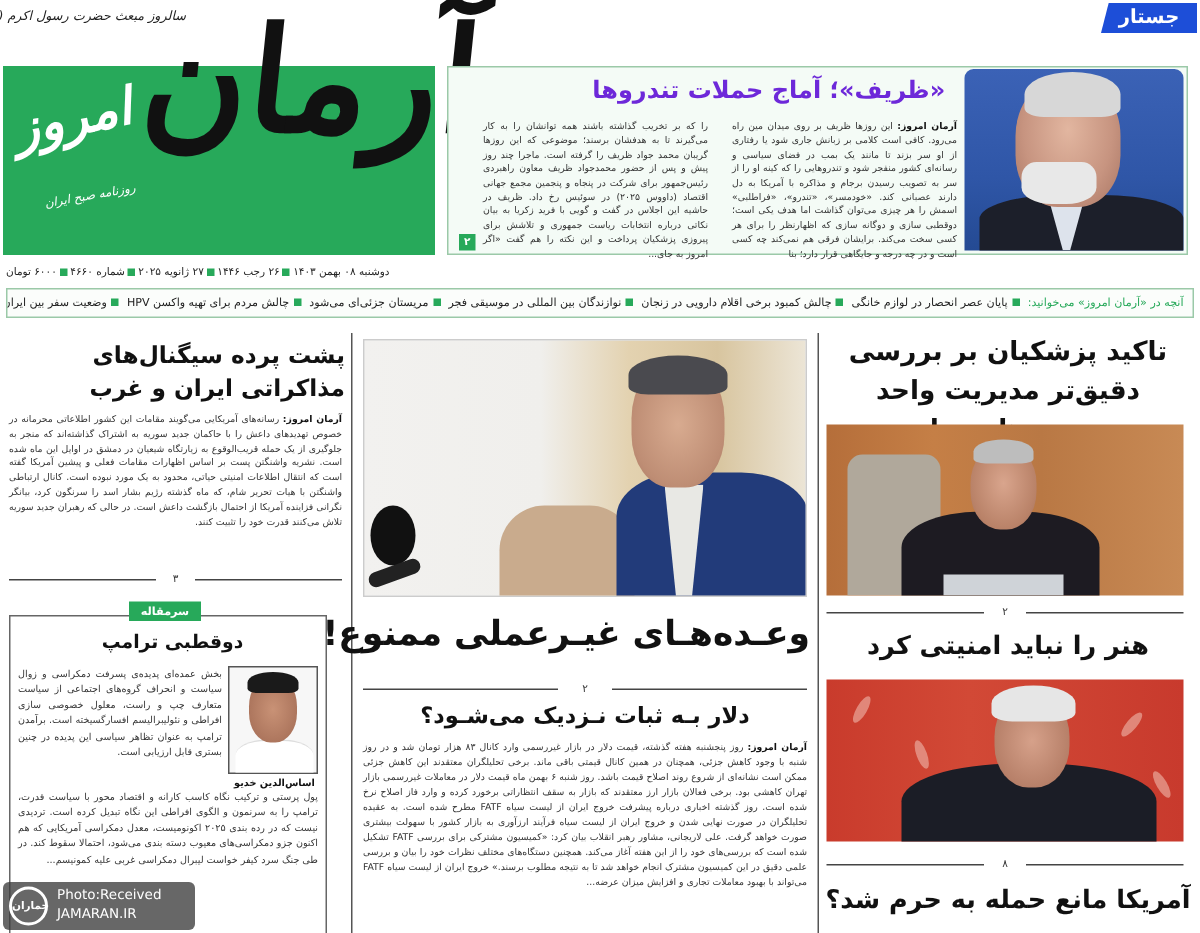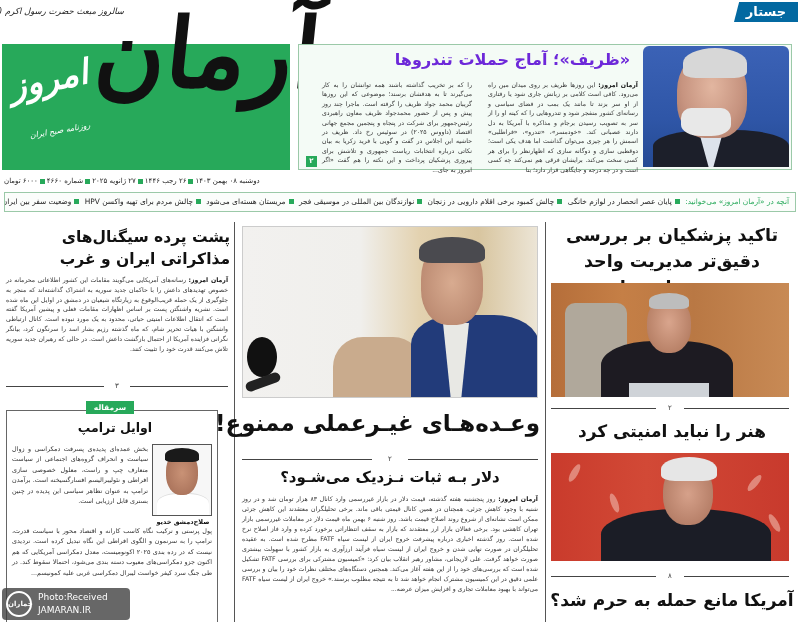--- a/index.html
+++ b/index.html
@@ -10,21 +10,21 @@
 
   
   .tagline { left: 4px; top: 6px; width: 120px; font-size: 8.5px; font-style: italic; color: #222; direction: rtl; text-align: left; white-space: nowrap; }
   .green-band { left: 2px; top: 44px; width: 288px; height: 126px; background: #27a95a; }
   .logo-small { left: 10px; top: 62px; width: 78px; color: #fff; font-family: "DejaVu Serif", serif; font-style: italic; font-weight: bold; font-size: 34px; line-height: 1; transform: rotate(-12deg); text-align: center; }
   .logo-sub { left: 20px; top: 126px; width: 80px; color: #fff; font-size: 8px; font-style: italic; text-align: center; transform: rotate(-10deg); }
   .logo-main { left: 96px; top: 6px; width: 220px; height: 170px; color: #111; font-family: "DejaVu Serif", serif; font-weight: bold; font-size: 96px; line-height: 1; text-align: center; letter-spacing: -6px; transform: skewX(-6deg); }
   .date-line { left: 4px; top: 177px; width: 320px; font-size: 7px; color: #222; text-align: left; white-space: nowrap; }
   .date-line .sq { display: inline-block; width: 5px; height: 5px; background: #27a95a; margin: 0 2px; vertical-align: middle; }
 
-  .jostar { left: 734px; top: 2px; width: 64px; height: 20px; background: #0369a1; clip-path: polygon(8% 0, 100% 0, 100% 100%, 0 100%); color: #fff; font-weight: bold; font-size: 13px; text-align: center; line-height: 20px; }
+  .jostar { left: 734px; top: 2px; width: 64px; height: 20px; background: #1d4ed8; clip-path: polygon(8% 0, 100% 0, 100% 100%, 0 100%); color: #fff; font-weight: bold; font-size: 13px; text-align: center; line-height: 20px; }
 
   
   .lead-box { left: 298px; top: 44px; width: 494px; height: 126px; border: 1px solid #9bc9a8; background: #f4fbf6; }
   .lead-title { left: 380px; top: 50px; width: 265px; font-size: 16px; font-weight: bold; text-align: center; color: #6d28d9; white-space: nowrap; }
   .lead-col { top: 80px; width: 150px; font-size: 6.2px; line-height: 9.4px; color: #333; text-align: justify; }
   .lead-col b { color: #111; }
   .lead-num { left: 306px; top: 156px; width: 11px; height: 11px; background: #27a95a; color: #fff; font-size: 7px; font-weight: bold; text-align: center; line-height: 11px; }
   .zarif-photo { left: 643px; top: 46px; width: 146px; height: 121px; background: linear-gradient(180deg, #3b62b6 0%, #2f56a7 60%, #244a93 100%); border-radius: 6px 6px 0 0; overflow: hidden; }
   .zarif-photo .head { position: absolute; left: 34px; top: 6px; width: 70px; height: 86px; background: radial-gradient(ellipse at 50% 40%, #e2b6a0 0%, #c79480 60%, #a87563 100%); border-radius: 45% 45% 40% 40%; }
   .zarif-photo .hair { position: absolute; left: 40px; top: 2px; width: 64px; height: 30px; background: #d7d7d7; border-radius: 50% 50% 20% 20%; }
@@ -123,21 +123,21 @@
   <div class="head"></div>
   <div class="hair"></div>
   <div class="beard"></div>
 </div>
 
 <div class="abs ticker">
   <span class="lead-in">آنچه در «آرمان امروز» می‌خوانید:</span>
   <span class="sq"></span><span>پایان عصر انحصار در لوازم خانگی</span>
   <span class="sq"></span><span>چالش کمبود برخی اقلام دارویی در زنجان</span>
   <span class="sq"></span><span>نوازندگان بین المللی در موسیقی فجر</span>
-  <span class="sq"></span><span>مریستان هسته‌ای می‌شود</span>
+  <span class="sq"></span><span>مریستان جزئی‌ای می‌شود</span>
   <span class="sq"></span><span>چالش مردم برای تهیه واکسن HPV</span>
   <span class="sq"></span><span>وضعیت سفر بین ایران و تاجیکستان و...</span>
 </div>
 
 <div class="abs vrule" style="left:545px; top:222px; height:400px;"></div>
 <div class="abs vrule" style="left:234px; top:222px; height:400px;"></div>
 
 <div class="abs r-head1">تاکید پزشکیان بر بررسی دقیق‌تر مدیریت واحد زنجیره‌های تولید</div>
 <div class="abs pez-photo">
   <div class="chair"></div>
@@ -179,27 +179,27 @@
 
 <div class="abs l-head1">پشت پرده سیگنال‌های مذاکراتی ایران و غرب</div>
 <div class="abs l-body">
   <b>آرمان امروز:</b>
   <span>رسانه‌های آمریکایی می‌گویند مقامات این کشور اطلاعاتی محرمانه در خصوص تهدیدهای داعش را با حاکمان جدید سوریه به اشتراک گذاشته‌اند که منجر به جلوگیری از یک حمله قریب‌الوقوع به زیارتگاه شیعیان در دمشق در اوایل این ماه شده است. نشریه واشنگتن پست بر اساس اظهارات مقامات فعلی و پیشین آمریکا گفته است که انتقال اطلاعات امنیتی حیاتی، محدود به یک مورد نبوده است. کانال ارتباطی واشنگتن با هیات تحریر شام، که ماه گذشته رژیم بشار اسد را سرنگون کرد، بیانگر نگرانی فزاینده آمریکا از احتمال بازگشت داعش است. در حالی که رهبران جدید سوریه تلاش می‌کنند قدرت خود را تثبیت کنند.</span>
 </div>
 <div class="abs sep-num" style="left:6px; top:382px; width:222px;">۳</div>
 
 <div class="abs editorial-box"></div>
 <div class="abs editorial-tag">سرمقاله</div>
-<div class="abs editorial-title">اوایل ترامپ</div>
+<div class="abs editorial-title">دوقطبی ترامپ</div>
 <div class="abs author-photo">
   <div class="body"></div>
   <div class="head"></div>
   <div class="hair"></div>
 </div>
-<div class="abs author-name">صلاح‌دمشق خدیو</div>
+<div class="abs author-name">اساس‌الدین خدیو</div>
 <div class="abs ed-body1">بخش عمده‌ای پدیده‌ی پسرفت دمکراسی و زوال سیاست و انحراف گروه‌های اجتماعی از سیاست متعارف چپ و راست، معلول خصوصی سازی افراطی و نئولیبرالیسم افسارگسیخته است. برآمدن ترامپ به عنوان تظاهر سیاسی این پدیده در چنین بستری قابل ارزیابی است.</div>
 <div class="abs ed-body2">پول پرستی و ترکیب نگاه کاسب کارانه و اقتصاد محور با سیاست قدرت، ترامپ را به سرنمون و الگوی افراطی این نگاه تبدیل کرده است. تردیدی نیست که در رده بندی ۲۰۲۵ اکونومیست، معدل دمکراسی آمریکایی که هم اکنون جزو دمکراسی‌های معیوب دسته بندی می‌شود، احتمالا سقوط کند. در طی جنگ سرد کیفر خواست لیبرال دمکراسی غربی علیه کمونیسم...</div>
 
 <div class="abs watermark">
   <div class="logo">جماران</div>
   <div class="t1">Photo:Received</div>
   <div class="t2">JAMARAN.IR</div>
 </div>
 
 </body></html>

